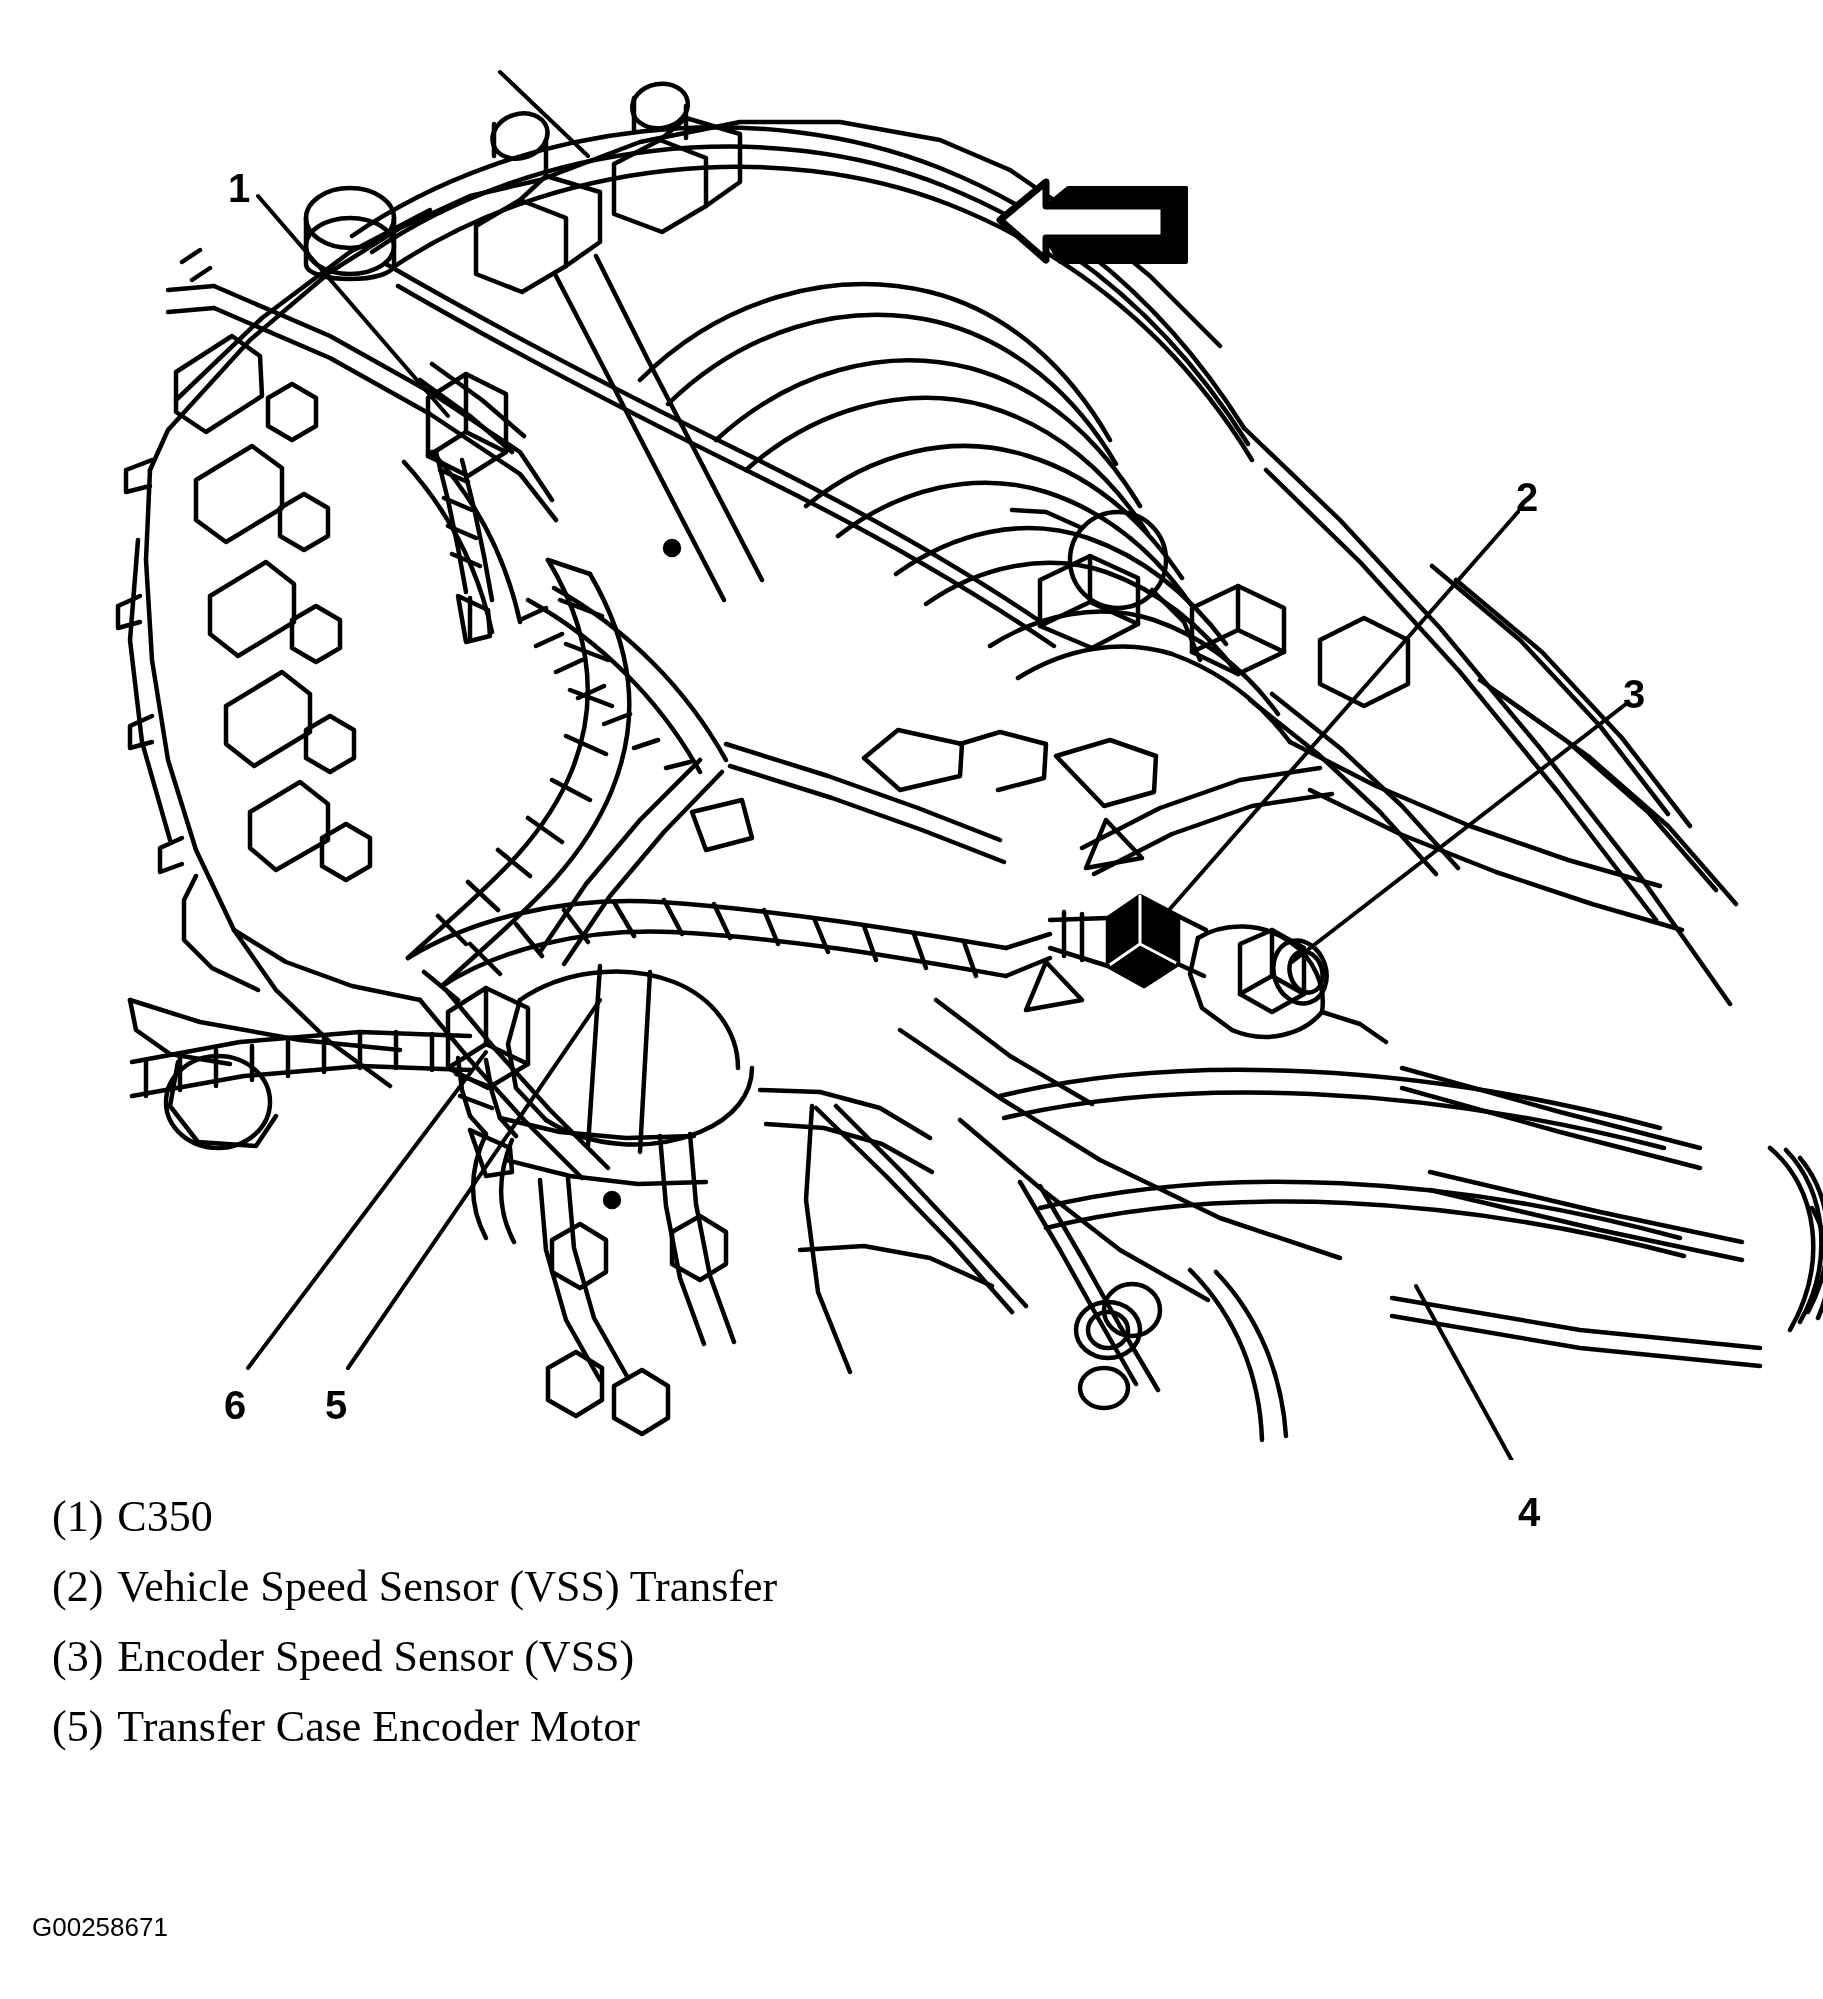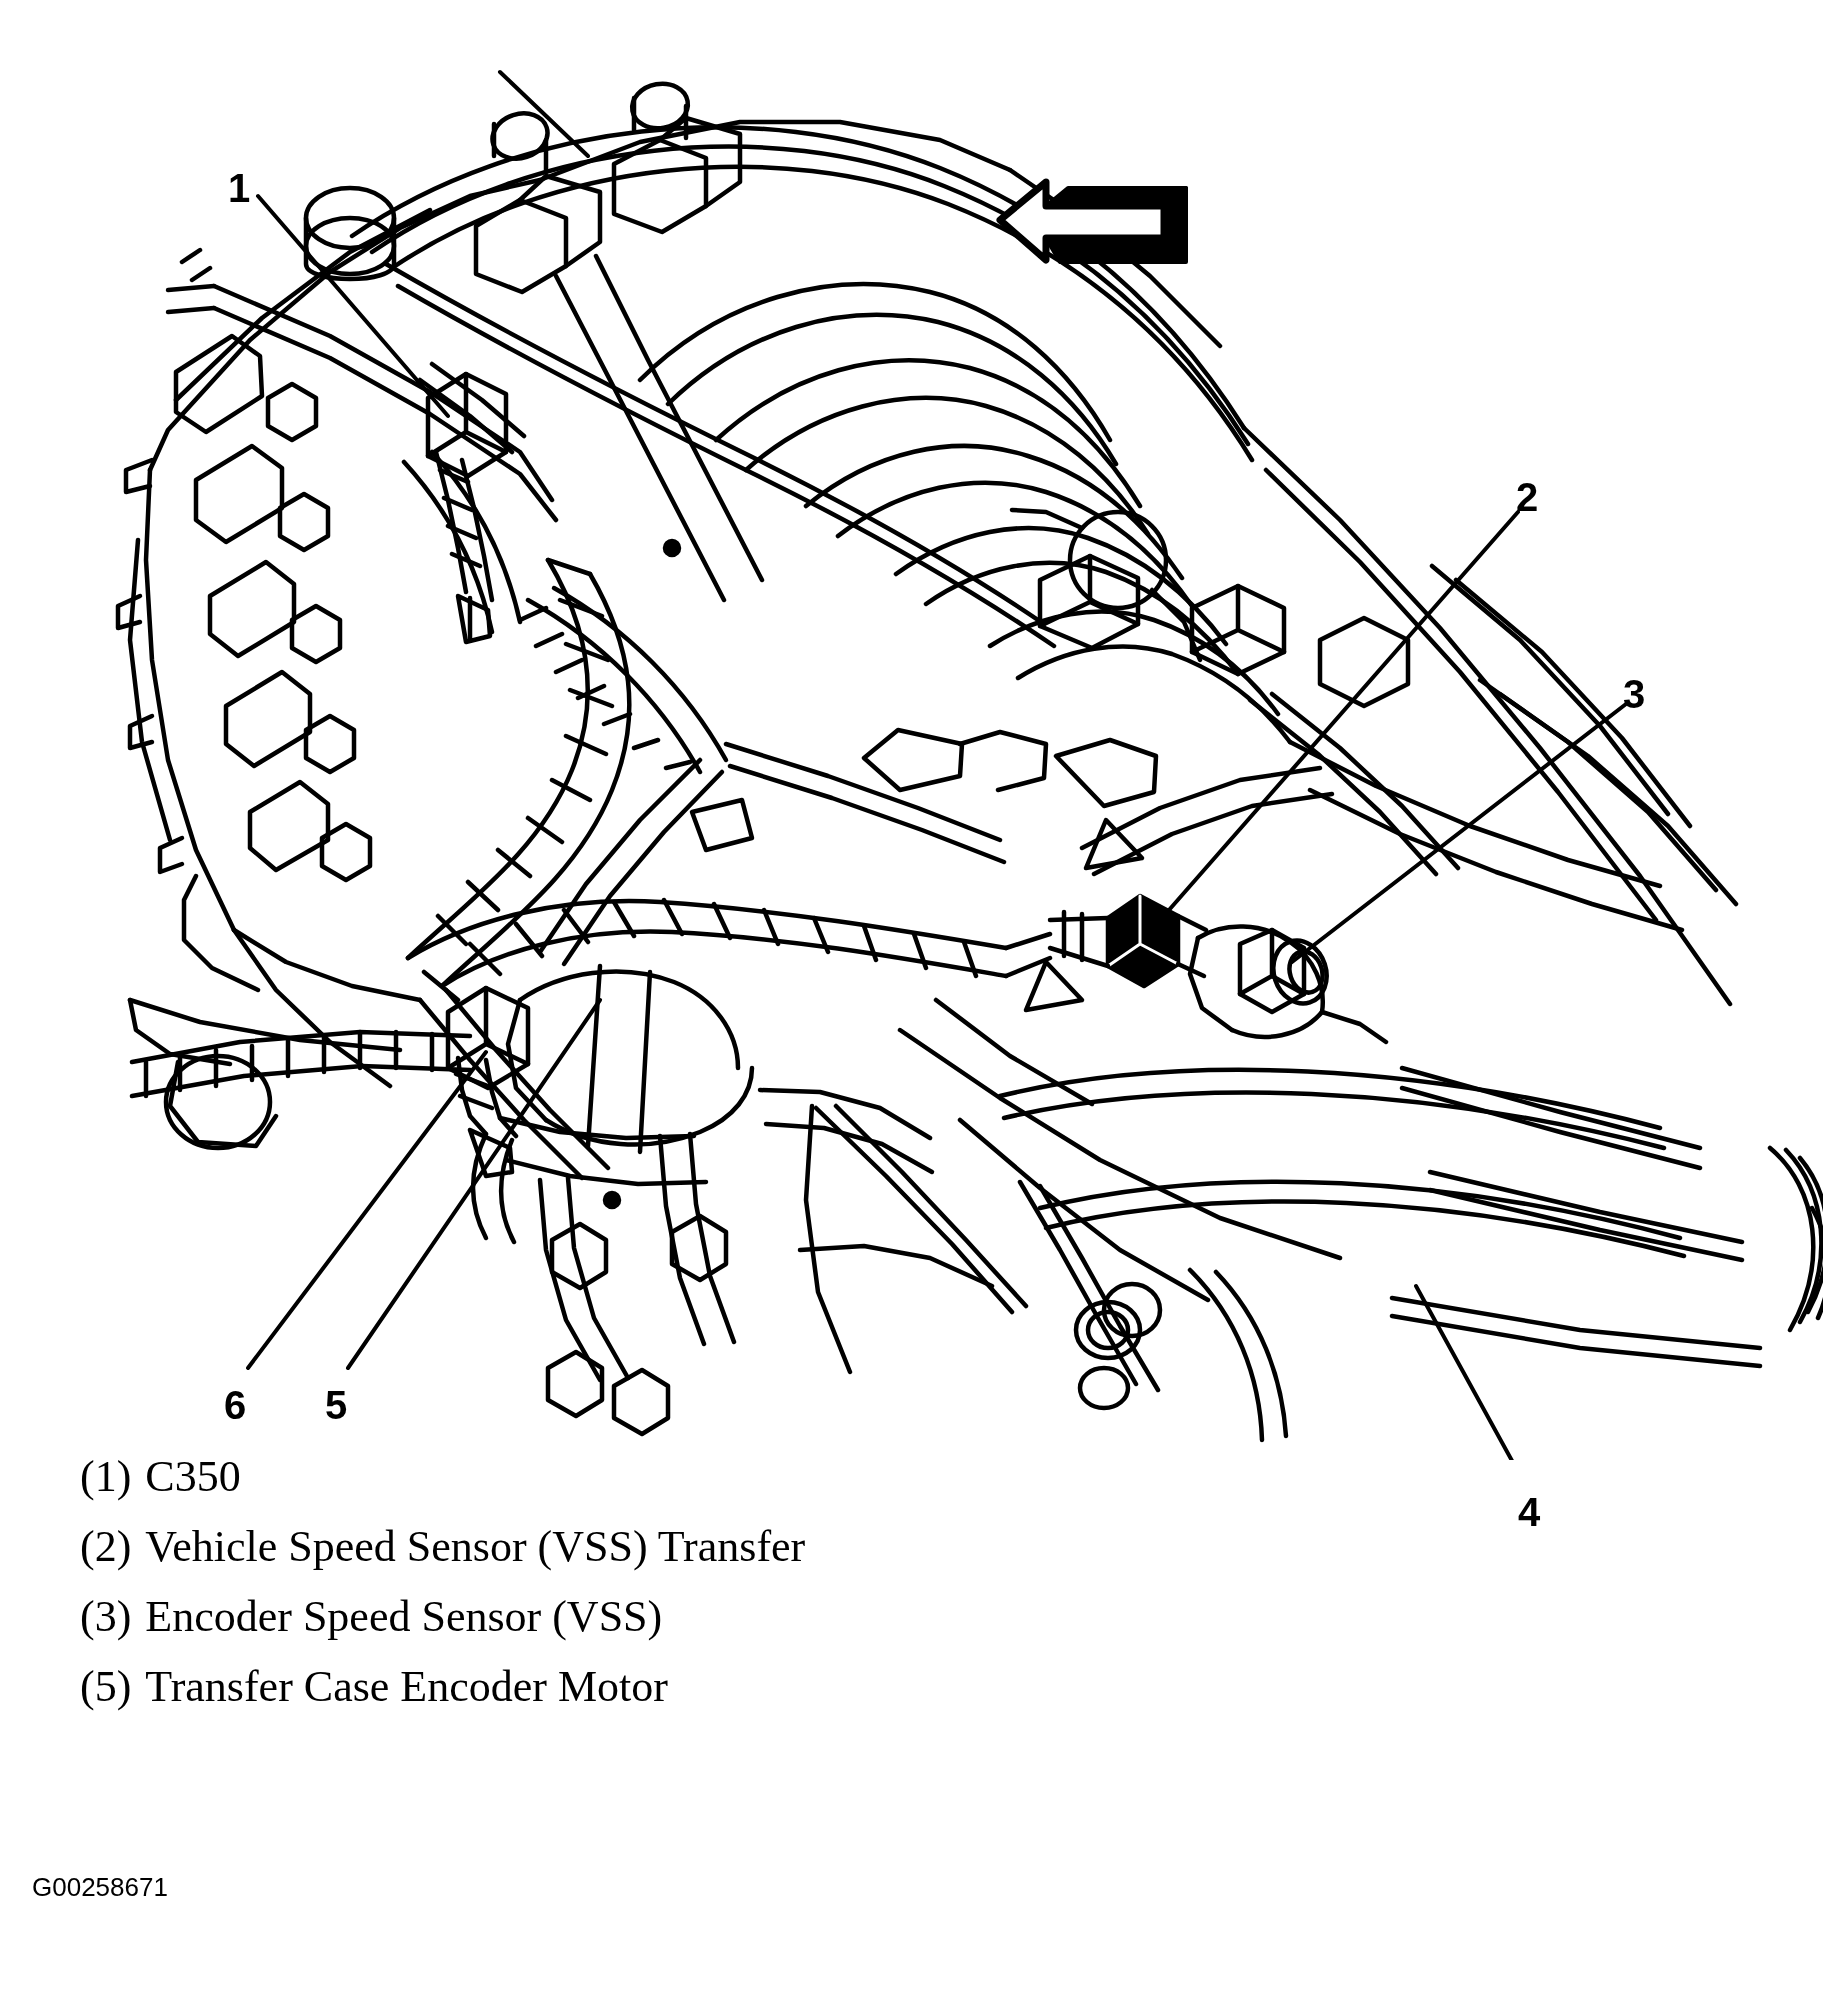--- a/index.html
+++ b/index.html
@@ -39,44 +39,43 @@
     font-size: 40px;
     line-height: 1;
     color: #000;
     white-space: nowrap;
   }
 
   
   #legend {
     position: absolute;
     left: 52px;
-    top: 1442px;
+    top: 1482px;
     width: 1200px;
-    margin-left: 28px;
   }
   .legend-row {
     font-family: "Liberation Serif", "DejaVu Serif", serif;
     font-size: 44px;
     line-height: 70px;
     white-space: nowrap;
     color: #000;
   }
   .legend-row .lg-num {
     display: inline;
   }
   .legend-row .lg-label {
     display: inline;
     margin-left: 14px;
   }
 
   
   #figure-code {
     position: absolute;
     left: 32px;
-    top: 1872px;
+    top: 1912px;
     font-family: "Liberation Sans", "DejaVu Sans", sans-serif;
     font-size: 26px;
     letter-spacing: 0px;
     color: #000;
   }
 </style>
 </head>
 <body>
 
 <div id="illustration">

